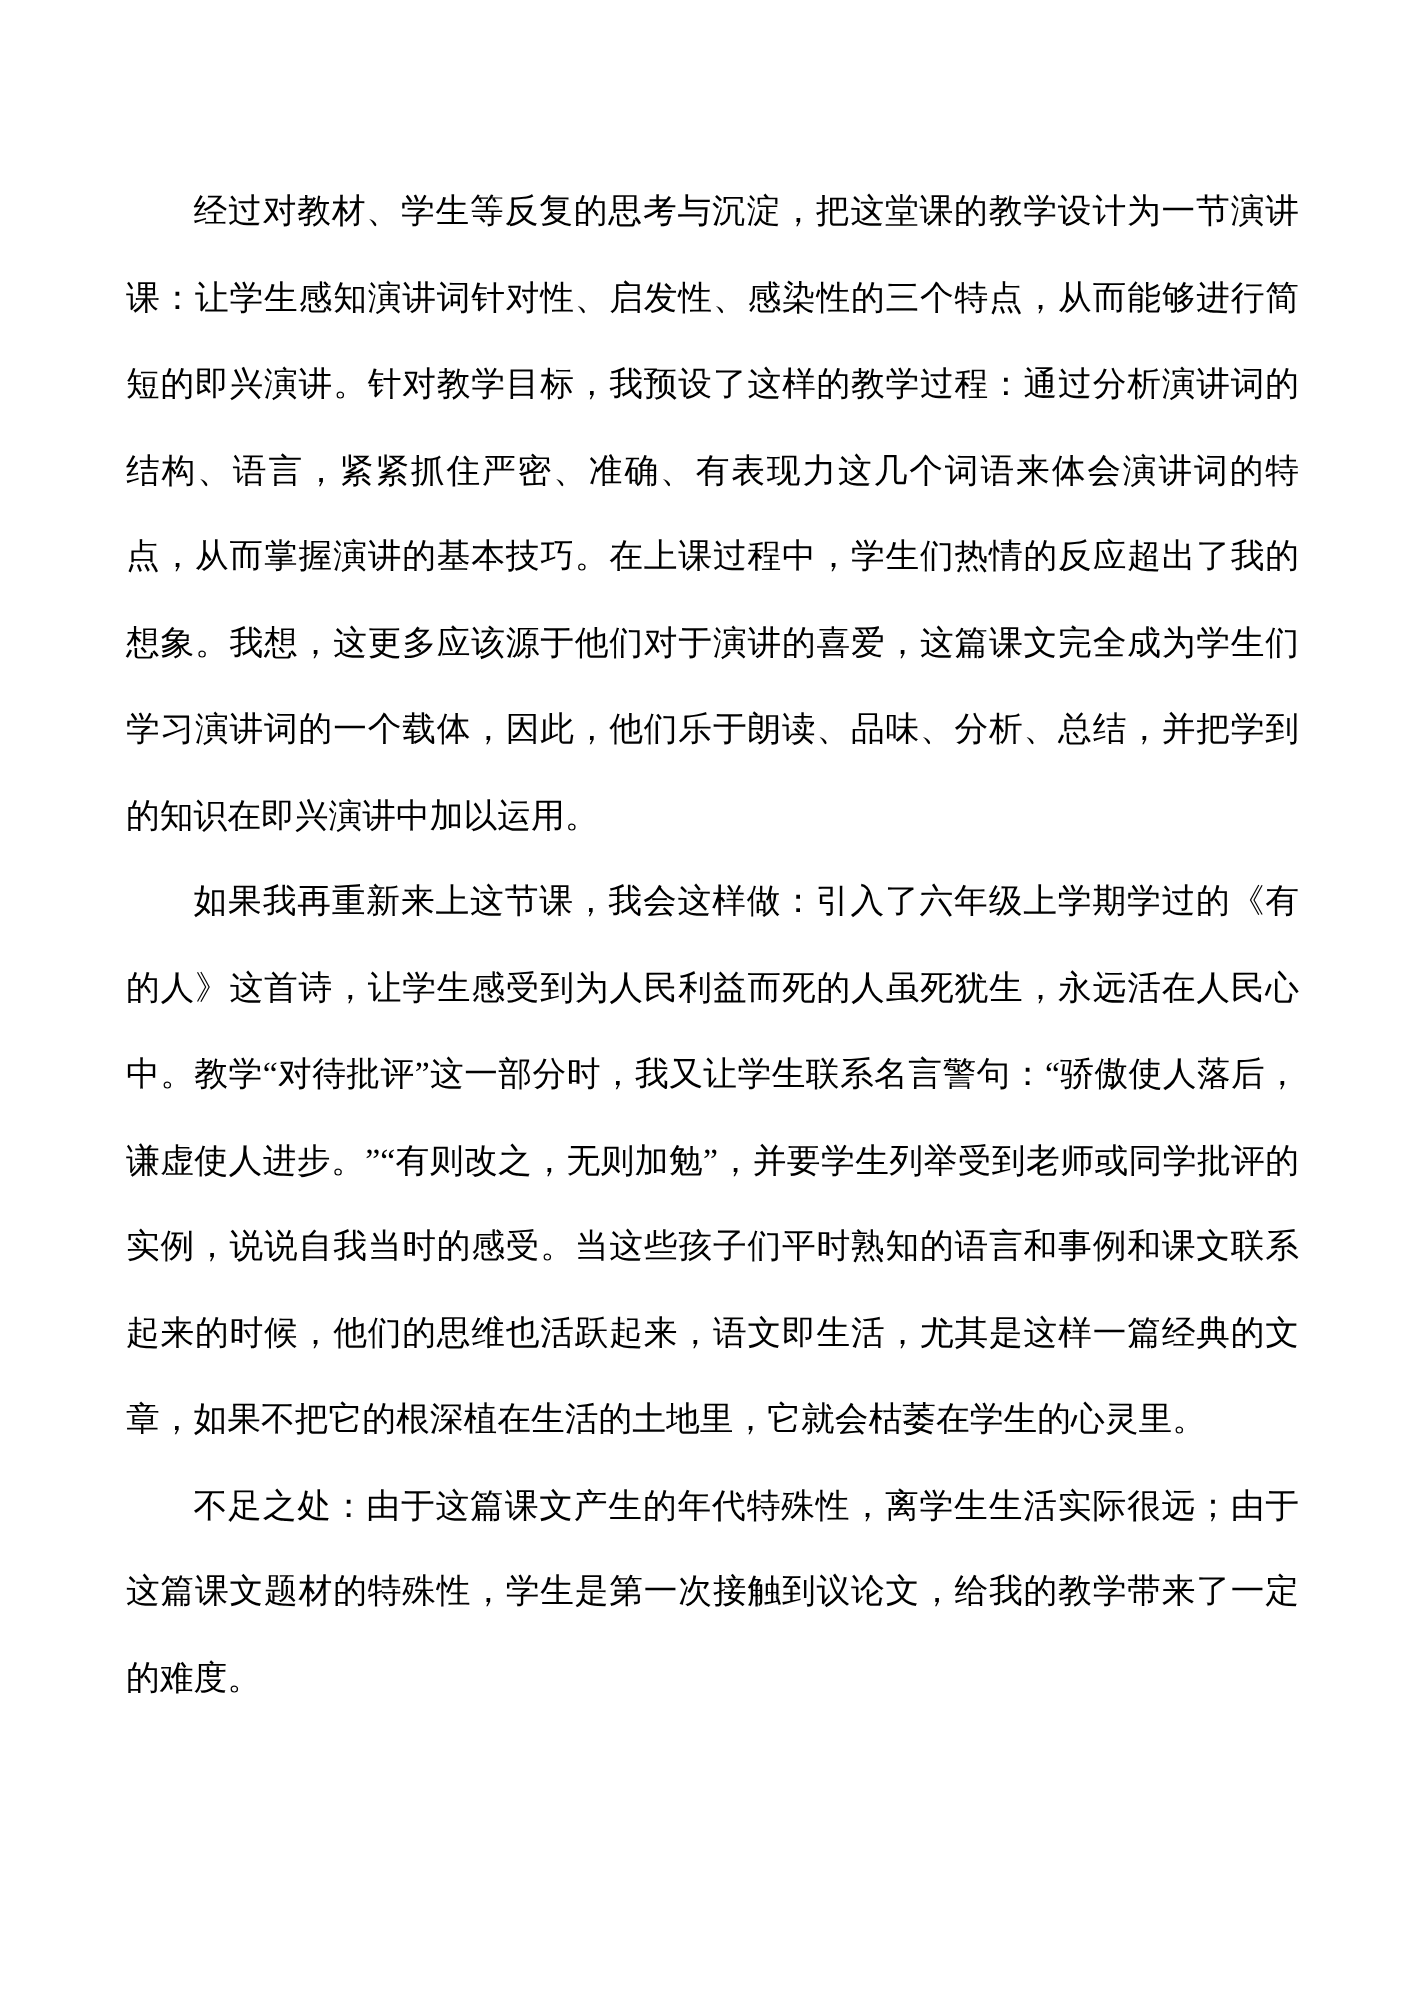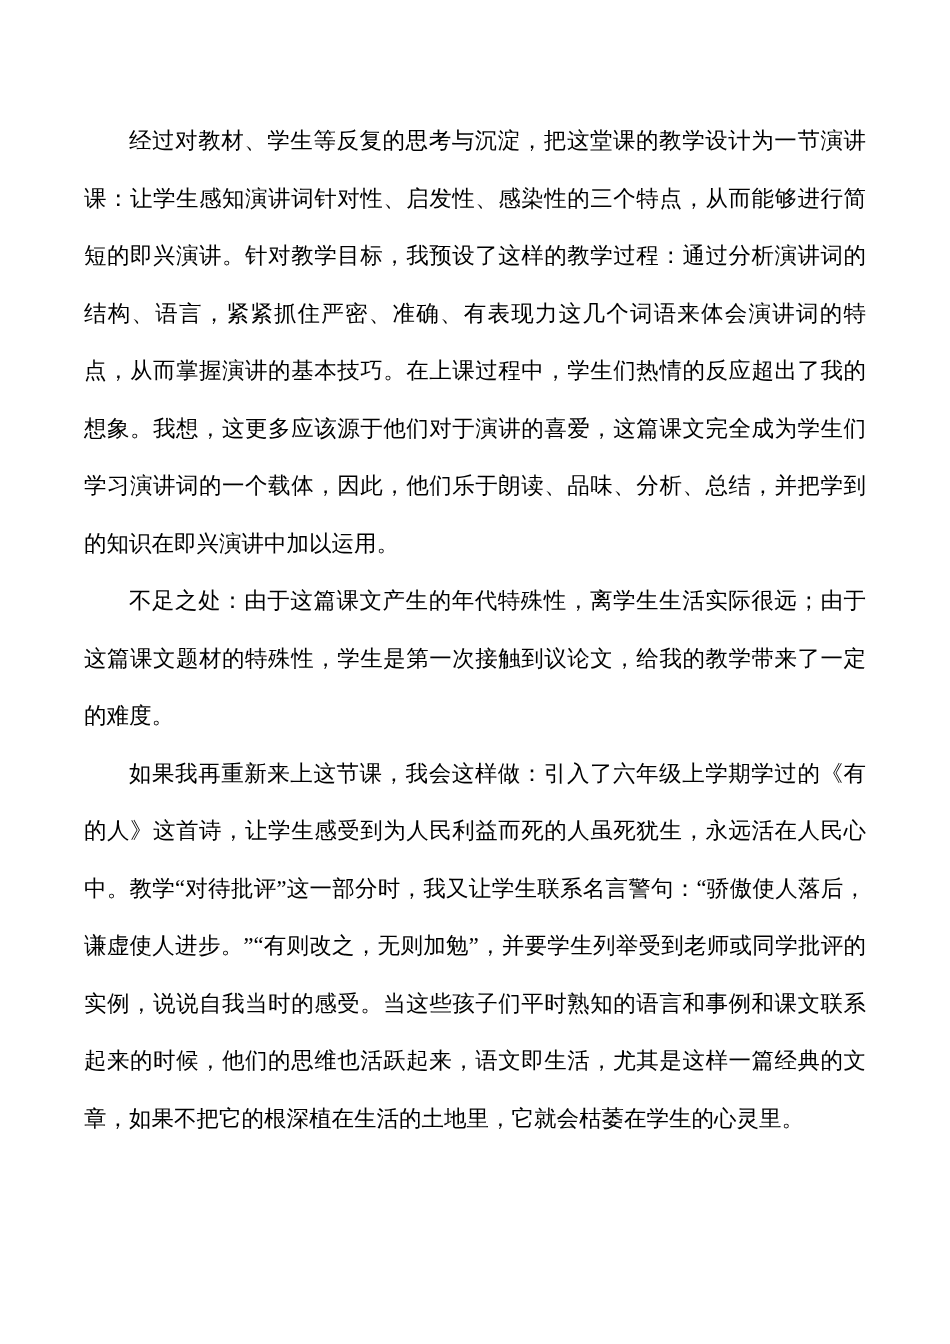--- a/index.html
+++ b/index.html
@@ -28,15 +28,15 @@
     text-align: justify;
     text-indent: 2em;
     word-break: break-all;
   }
 </style>
 </head>
 <body>
 
 <div class="page">
   <p class="doc-paragraph">经过对教材、学生等反复的思考与沉淀，把这堂课的教学设计为一节演讲课：让学生感知演讲词针对性、启发性、感染性的三个特点，从而能够进行简短的即兴演讲。针对教学目标，我预设了这样的教学过程：通过分析演讲词的结构、语言，紧紧抓住严密、准确、有表现力这几个词语来体会演讲词的特点，从而掌握演讲的基本技巧。在上课过程中，学生们热情的反应超出了我的想象。我想，这更多应该源于他们对于演讲的喜爱，这篇课文完全成为学生们学习演讲词的一个载体，因此，他们乐于朗读、品味、分析、总结，并把学到的知识在即兴演讲中加以运用。</p>
+  <p class="doc-paragraph">如果我再重新来上这节课，我会这样做：引入了六年级上学期学过的《有的人》这首诗，让学生感受到为人民利益而死的人虽死犹生，永远活在人民心中。教学“对待批评”这一部分时，我又让学生联系名言警句：“骄傲使人落后，谦虚使人进步。”“有则改之，无则加勉”，并要学生列举受到老师或同学批评的实例，说说自我当时的感受。当这些孩子们平时熟知的语言和事例和课文联系起来的时候，他们的思维也活跃起来，语文即生活，尤其是这样一篇经典的文章，如果不把它的根深植在生活的土地里，它就会枯萎在学生的心灵里。</p>
   <p class="doc-paragraph">不足之处：由于这篇课文产生的年代特殊性，离学生生活实际很远；由于这篇课文题材的特殊性，学生是第一次接触到议论文，给我的教学带来了一定的难度。</p>
-  <p class="doc-paragraph">如果我再重新来上这节课，我会这样做：引入了六年级上学期学过的《有的人》这首诗，让学生感受到为人民利益而死的人虽死犹生，永远活在人民心中。教学“对待批评”这一部分时，我又让学生联系名言警句：“骄傲使人落后，谦虚使人进步。”“有则改之，无则加勉”，并要学生列举受到老师或同学批评的实例，说说自我当时的感受。当这些孩子们平时熟知的语言和事例和课文联系起来的时候，他们的思维也活跃起来，语文即生活，尤其是这样一篇经典的文章，如果不把它的根深植在生活的土地里，它就会枯萎在学生的心灵里。</p>
 </div>
 
 </body></html>

